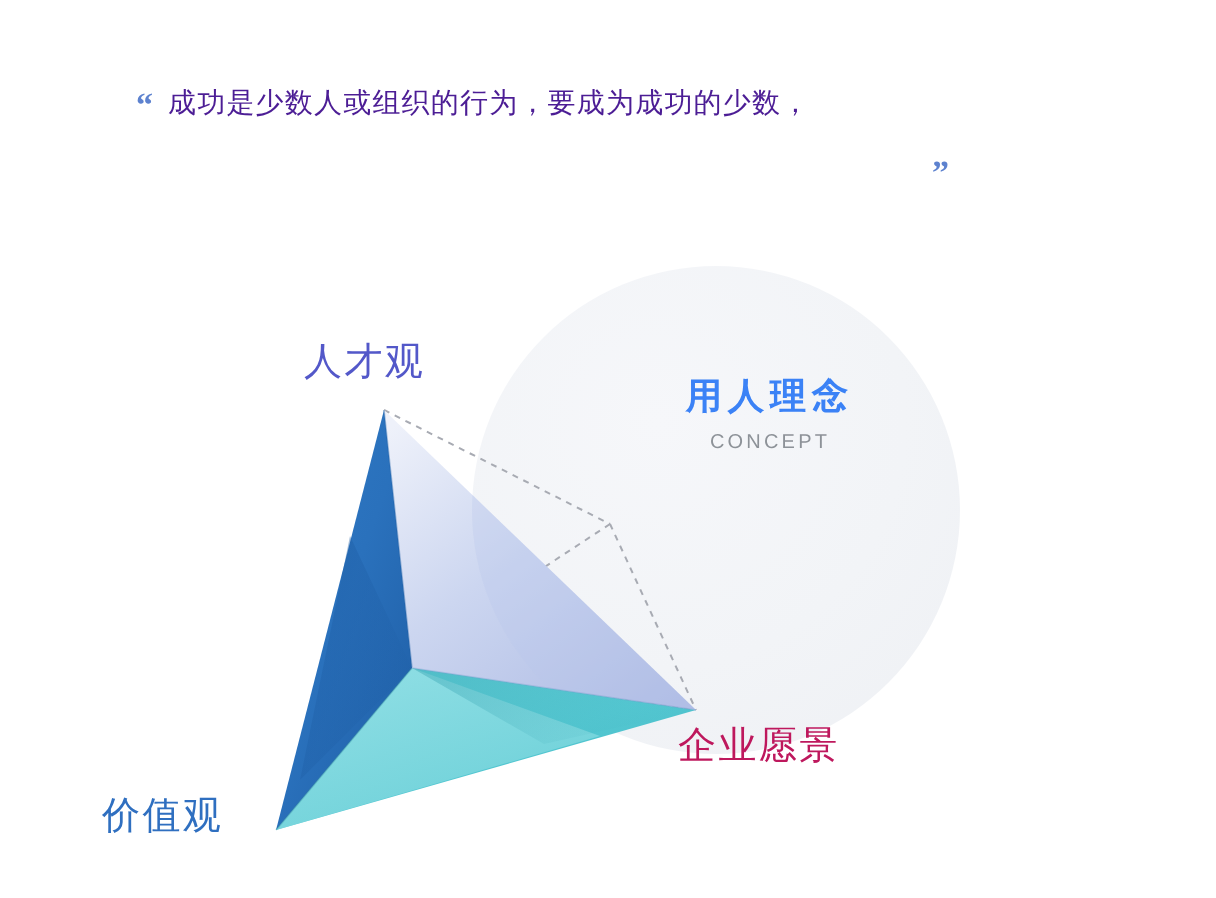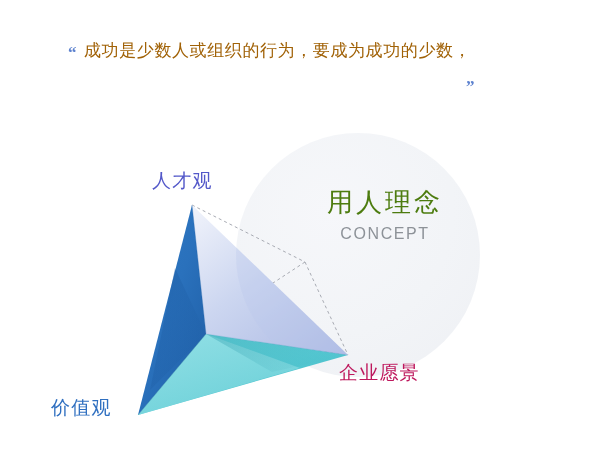--- a/index.html
+++ b/index.html
@@ -20,23 +20,23 @@
   }
 
   
   .quote-block {
     position: absolute;
     left: 68px;
     top: 36px;
     width: 470px;
   }
   .quote-line {
-    font-size: 17px;
+    font-size: 14px;
     line-height: 30px;
-    color: #a16207;
+    color: #4c1d95;
     letter-spacing: 0.6px;
     white-space: nowrap;
   }
   .quote-line-1 { padding-left: 16px; }
   .quote-line-2 { padding-left: 28px; }
   .quote-mark {
     position: absolute;
     color: #5d82cf;
     font-size: 17px;
     font-family: "Liberation Serif", "DejaVu Serif", serif;
@@ -65,29 +65,29 @@
 
   
   .concept-text {
     position: absolute;
     left: 300px;
     top: 188px;
     width: 170px;
     text-align: center;
   }
   .concept-cn {
-    font-size: 26px;
-    color: #4d7c0f;
+    font-size: 18px;
+    color: #3b82f6;
     letter-spacing: 3px;
     line-height: 1.15;
-    font-weight: normal;
+    font-weight: bold;
   }
   .concept-en {
     margin-top: 7px;
-    font-size: 16px;
+    font-size: 10px;
     color: #8d9298;
     letter-spacing: 1.6px;
   }
 
   
   .pyramid-svg {
     position: absolute;
     left: 0;
     top: 0;
     width: 608px;

